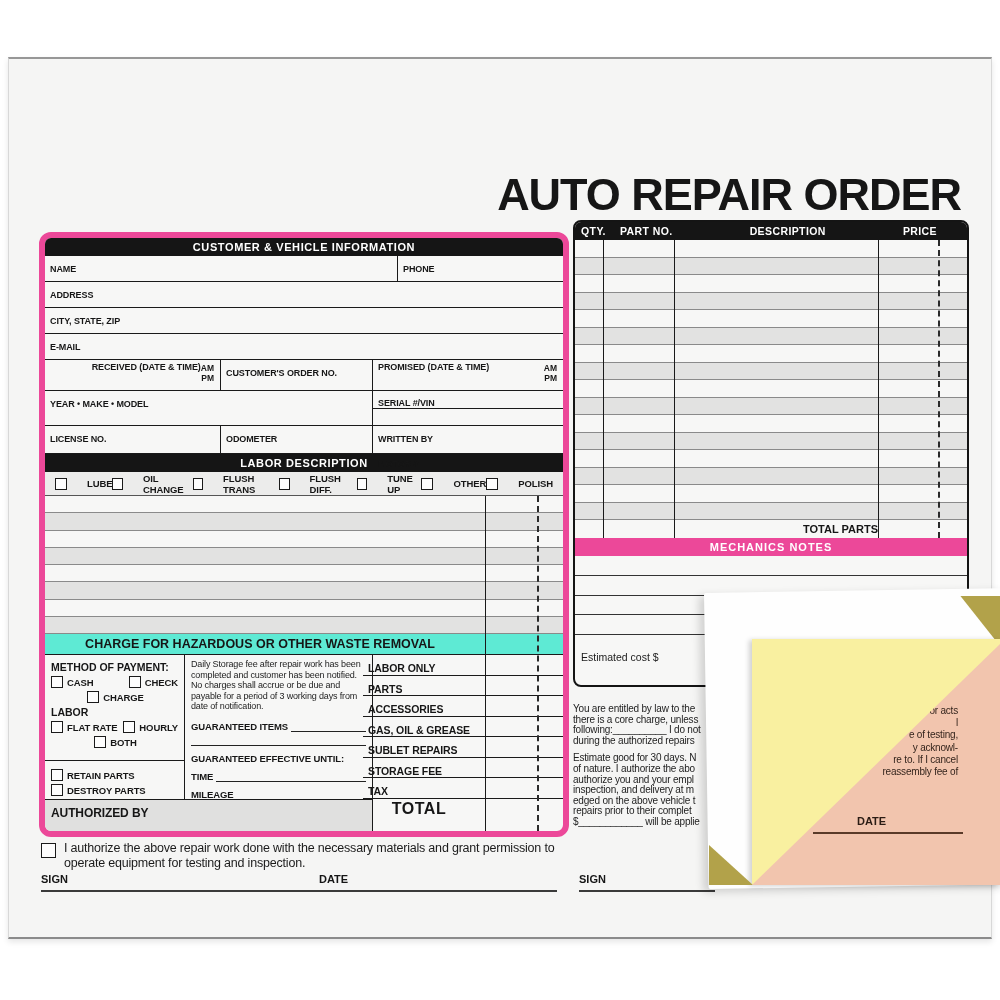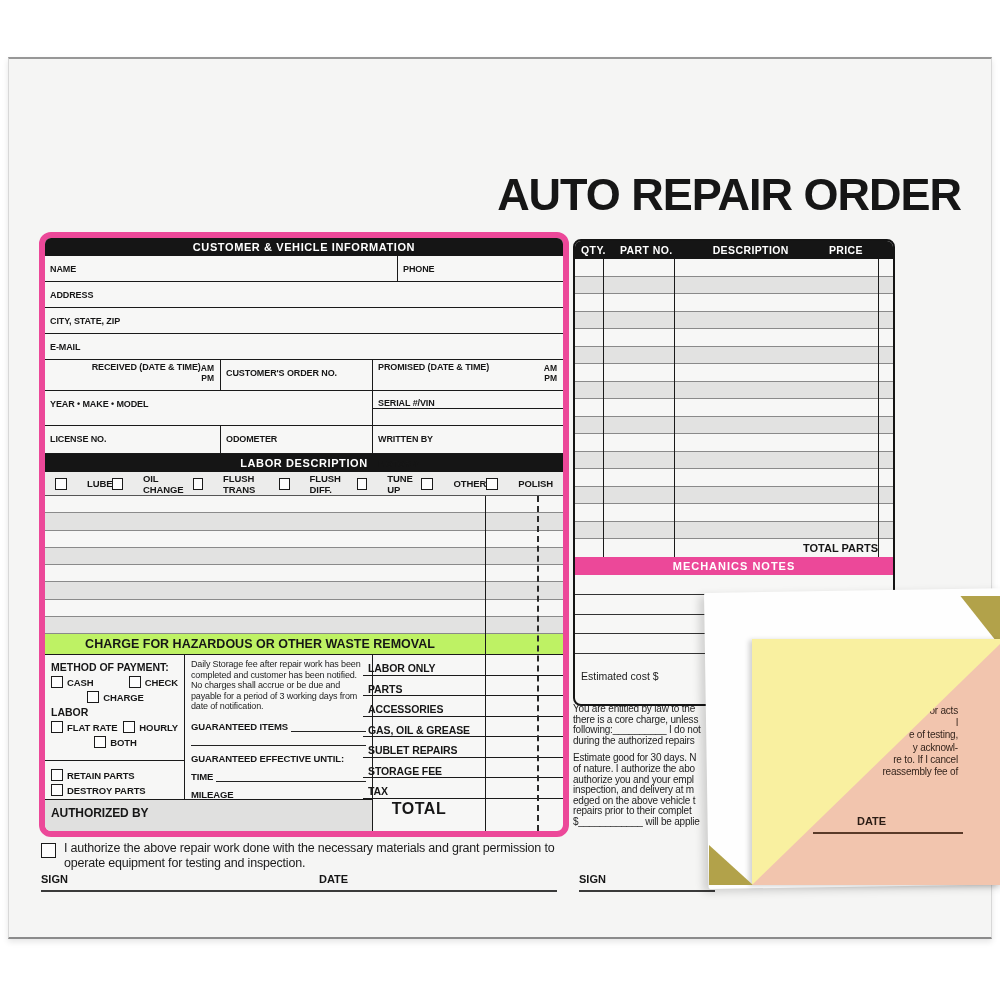--- a/index.html
+++ b/index.html
@@ -36,21 +36,21 @@
   .vin-sub:last-child{border-bottom:none;}
   .c-lic{width:175px}.c-odo{width:152px}.c-wr{flex:1}
   .cbstrip { height:24px; background:#ececeb; border-bottom:1px solid #555;
              display:flex; align-items:center; justify-content:space-between; padding:0 10px; }
   .cbitem { display:flex; align-items:center; gap:20px; }
   .cbox { width:12px; height:12px; background:#fdfdfd; border:1.5px solid #1a1a1a; display:inline-block; }
   .cbitem .lbl { font-size:9.5px; }
   .lines-area { height:138px; }
   .lrow { height:17.25px; border-bottom:1px solid #8a8a8a; }
   .lrow.shade { background:#e2e2e1; }
-  .hazard { height:21px; background:#bef264; border-bottom:1.5px solid #1a1a1a;
+  .hazard { height:21px; background:#5eead4; border-bottom:1.5px solid #1a1a1a;
             font-size:12.5px; font-weight:bold; color:#161616; text-align:center; line-height:20px;
             padding-right:88px; }
   .bottom-sec { position:relative; height:184px; }
   .bs-left { position:absolute; left:0; top:0; width:328px; height:184px; }
   .pay-col { position:absolute; left:0; top:0; width:140px; height:144px; border-right:1.5px solid #1a1a1a; padding:4px 4px 0 6px; }
   .pay-title { font-size:10.5px; font-weight:bold; color:#161616; margin:2px 0 3px 0; }
   .pay-row { display:flex; align-items:center; gap:4px; margin:3px 0; }
   .pay-row.split { justify-content:space-between; padding-right:2px; }
   .pay-row.center { justify-content:center; }
   .pay-pair { display:flex; align-items:center; gap:4px; }
@@ -75,21 +75,21 @@
   .vdash  { position:absolute; left:492px; top:258px; bottom:0; border-left:2px dashed #2a2a2a; }
 
   
   .auth-text-row { position:absolute; left:32px; top:782px; width:528px; display:flex; gap:8px; }
   .bigcb { width:15px; height:15px; background:#fdfdfd; border:1.5px solid #1a1a1a; flex:0 0 15px; margin-top:2px; }
   .auth-text { font-size:12.5px; color:#1b1b1b; line-height:15px; letter-spacing:-.2px; }
   .signline { position:absolute; height:2px; background:#3a3a3a; }
   .sdl { font-size:11px; font-weight:bold; color:#161616; position:absolute; }
 
   
-  .rbox { position:absolute; left:564px; top:180px; width:322px; height:467px;
+  .rbox { position:absolute; left:564px; top:161px; width:396px; height:467px;
           border:2px solid #141414; border-radius:8px; overflow:hidden; background:#f7f7f6; }
   .phead { height:18px; background:#151515; color:#fff; display:flex; align-items:center; }
   .phead span { font-size:10.5px; font-weight:bold; letter-spacing:.4px; }
   .ph-qty{margin-left:6px;} .ph-part{margin-left:14px;} .ph-desc{flex:1; text-align:center;} .ph-price{margin-right:30px;}
   .parts-rows { height:280px; }
   .prow { height:17.5px; border-bottom:1px solid #8a8a8a; }
   .prow.shade { background:#e2e2e1; }
   .tp-lbl { position:absolute; left:0; top:298px; width:303px; text-align:right; font-size:11px; font-weight:bold; color:#161616; padding-top:3px; }
   .mbar { position:absolute; left:0; top:316px; width:100%; height:18px; background:#ec4899; color:#fff;
           font-size:11px; font-weight:bold; text-align:center; line-height:18px; letter-spacing:1px; }

